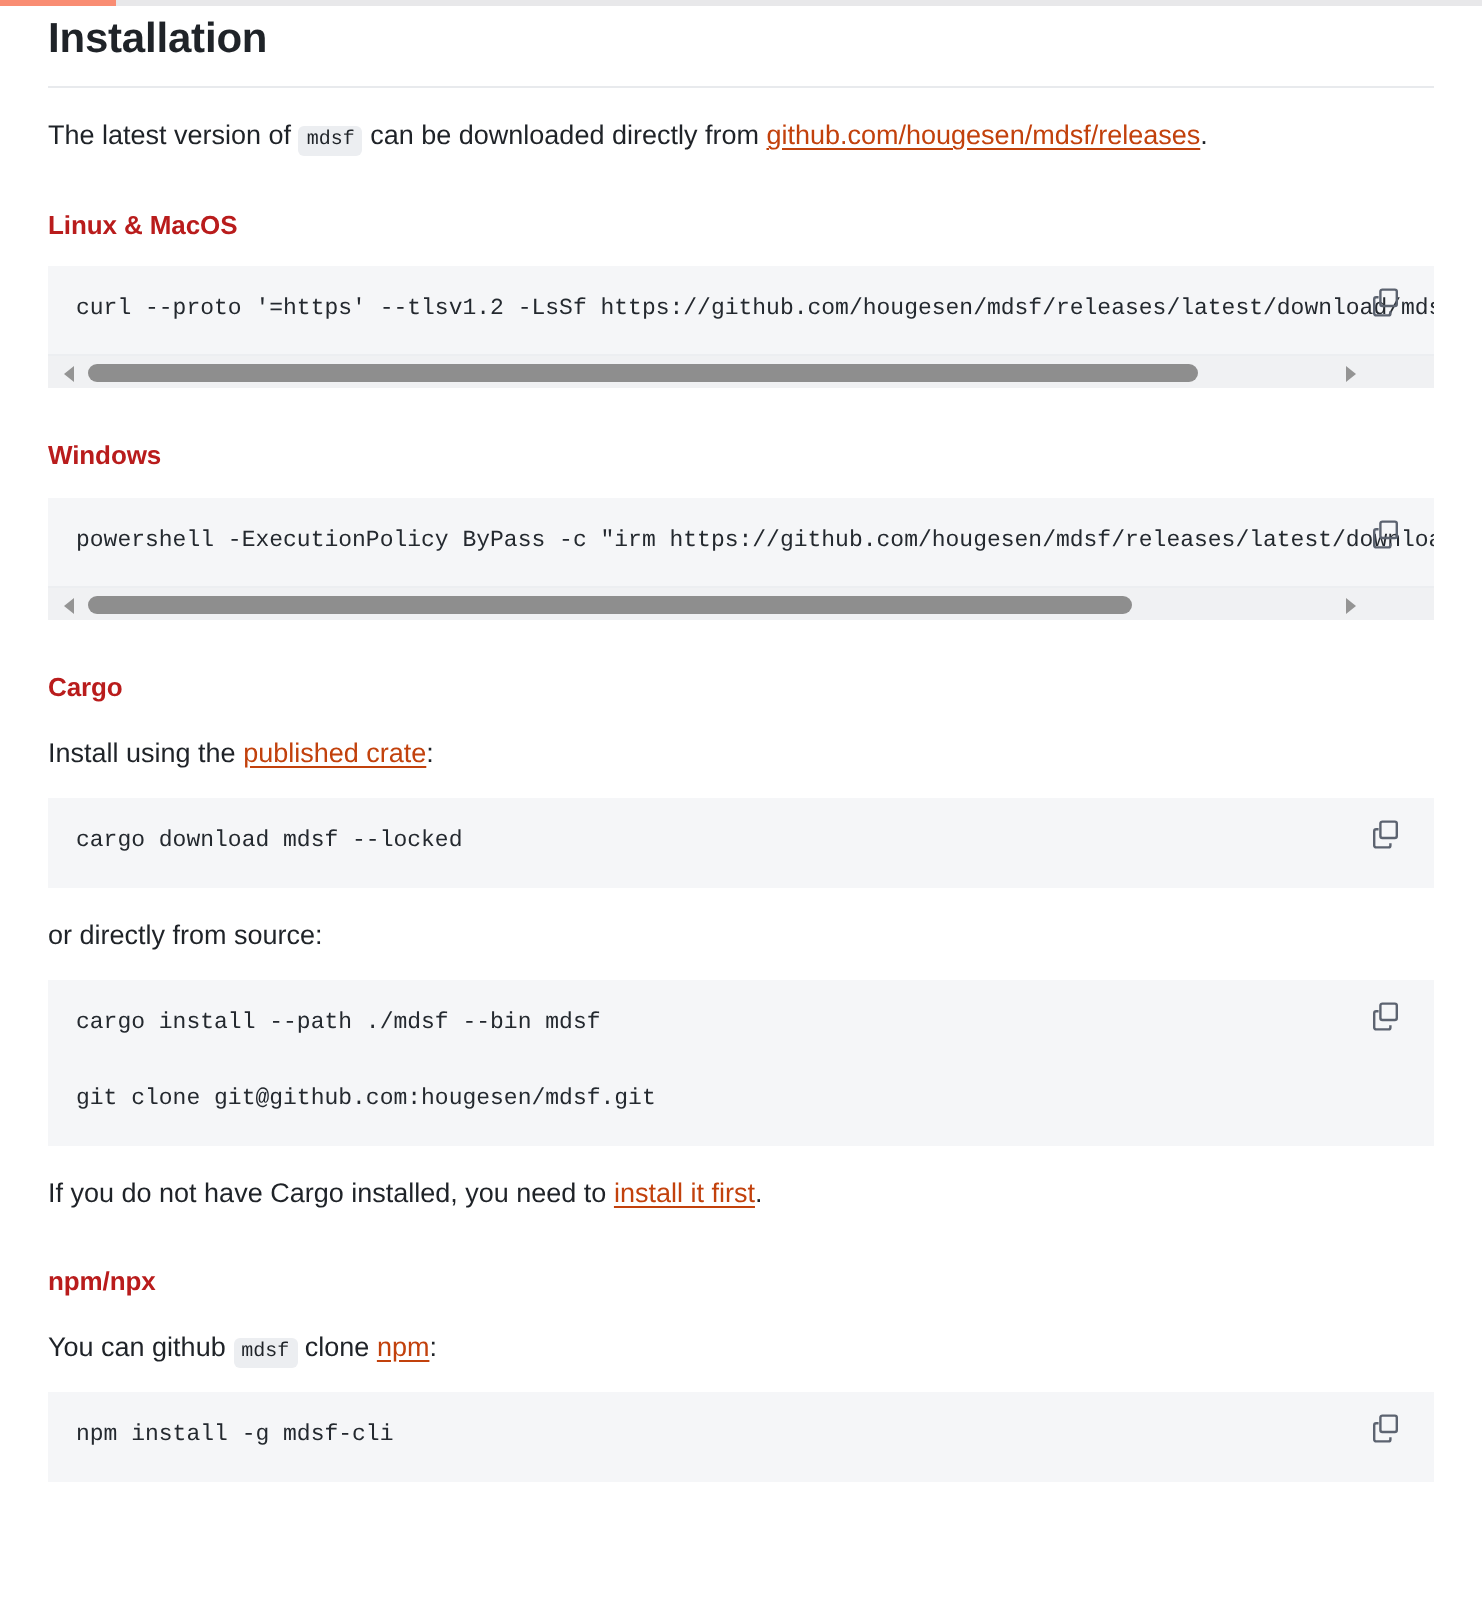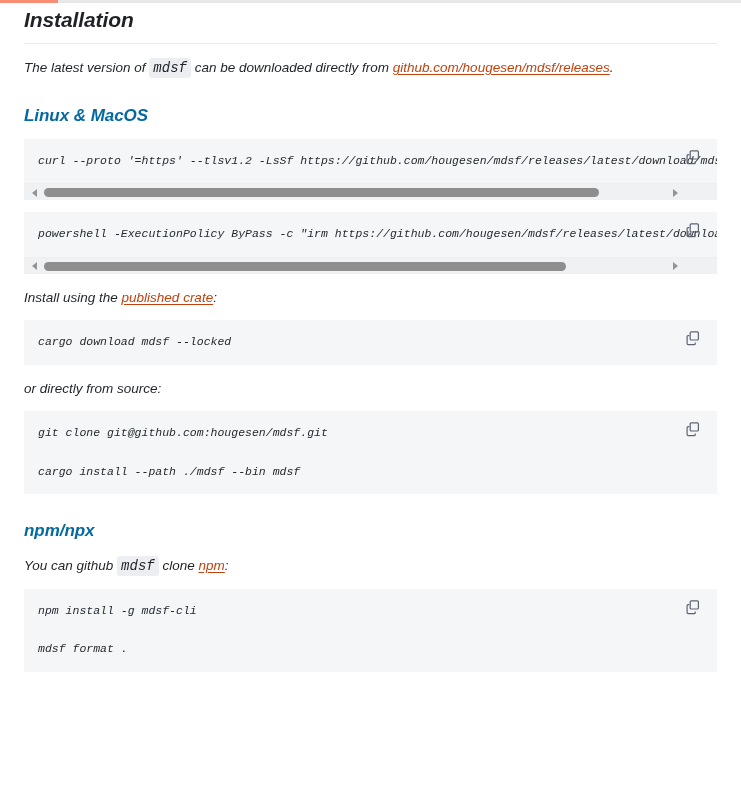--- a/index.html
+++ b/index.html
@@ -32,21 +32,20 @@
     width: 58px;
     background: #f98d73;
   }
 
   
   .page {
     position: absolute;
     top: 3px; left: 0;
     width: 687px;
     padding: 0 24px;
-    font-style: italic;
   }
 
   h1.page-title {
     font-size: 21px;
     font-weight: 600;
     line-height: 1.25;
     margin: 4px 0 0 0;
     letter-spacing: -0.1px;
     color: #1f2328;
   }
@@ -58,31 +57,31 @@
   }
 
   p.para {
     font-size: 13.5px;
     line-height: 1.5;
     margin: 14px 0 0 0;
     color: #1f2328;
   }
 
   h2.section {
-    font-size: 17px;
+    font-size: 13px;
     font-weight: 600;
     line-height: 1.25;
     margin: 26px 0 0 0;
     letter-spacing: -0.05px;
-    color: #0369a1;
+    color: #b91c1c;
   }
 
   code.inline {
     font-family: "Liberation Mono", monospace;
-    font-size: 14px;
+    font-size: 10px;
     background: #eceef1;
     border-radius: 3px;
     padding: 2px 4px;
     color: #1f2328;
   }
 
   a.link {
     color: #c2410c;
     text-decoration: underline;
     text-underline-offset: 2px;
@@ -191,20 +190,21 @@
       <div class="arrow left">
           <i></i>
         </div>
       <div class="thumb" style="left:20px;width:555px;"></div>
       <div class="arrow right">
           <i></i>
         </div>
     </div>
   </div>
 
+  <h2 class="section">Windows</h2>
 
   <div class="codeblock">
     <div class="code-scroll">
       <div class="code-line">powershell -ExecutionPolicy ByPass -c "irm https://github.com/hougesen/mdsf/releases/latest/download/mdsf-installer.ps1 | iex"</div>
     </div>
     <div class="copy-btn">
       <svg width="16" height="16" viewBox="0 0 16 16" fill="none" stroke="#5c6370" stroke-width="1.2">
         <rect x="5.2" y="1.8" width="8.2" height="8.2" rx="1"></rect>
         <path d="M10.2 12.6 V 13.7 a1 1 0 0 1 -1 1 H 3.1 a1 1 0 0 1 -1 -1 V 6.6 a1 1 0 0 1 1 -1 H 4.3"></path>
       </svg>
@@ -213,20 +213,21 @@
       <div class="arrow left">
           <i></i>
         </div>
       <div class="thumb" style="left:20px;width:522px;"></div>
       <div class="arrow right">
           <i></i>
         </div>
     </div>
   </div>
 
+  <h2 class="section">Cargo</h2>
 
   <p class="para">
     <span>Install using the</span>
     <a class="link" href="#">published crate</a><span>:</span>
   </p>
 
   <div class="codeblock plain">
     <div class="code-scroll">
       <div class="code-line">cargo download mdsf --locked</div>
     </div>
@@ -235,45 +236,48 @@
         <rect x="5.2" y="1.8" width="8.2" height="8.2" rx="1"></rect>
         <path d="M10.2 12.6 V 13.7 a1 1 0 0 1 -1 1 H 3.1 a1 1 0 0 1 -1 -1 V 6.6 a1 1 0 0 1 1 -1 H 4.3"></path>
       </svg>
     </div>
   </div>
 
   <p class="para">or directly from source:</p>
 
   <div class="codeblock plain">
     <div class="code-scroll">
+      <div class="code-line">cargo install --path ./mdsf --bin mdsf</div>
       <div class="code-line">git clone git@github.com:hougesen/mdsf.git</div>
-      <div class="code-line">cargo install --path ./mdsf --bin mdsf</div>
-    </div>
-    <div class="copy-btn">
-      <svg width="16" height="16" viewBox="0 0 16 16" fill="none" stroke="#5c6370" stroke-width="1.2">
-        <rect x="5.2" y="1.8" width="8.2" height="8.2" rx="1"></rect>
-        <path d="M10.2 12.6 V 13.7 a1 1 0 0 1 -1 1 H 3.1 a1 1 0 0 1 -1 -1 V 6.6 a1 1 0 0 1 1 -1 H 4.3"></path>
-      </svg>
-    </div>
-  </div>
-
+    </div>
+    <div class="copy-btn">
+      <svg width="16" height="16" viewBox="0 0 16 16" fill="none" stroke="#5c6370" stroke-width="1.2">
+        <rect x="5.2" y="1.8" width="8.2" height="8.2" rx="1"></rect>
+        <path d="M10.2 12.6 V 13.7 a1 1 0 0 1 -1 1 H 3.1 a1 1 0 0 1 -1 -1 V 6.6 a1 1 0 0 1 1 -1 H 4.3"></path>
+      </svg>
+    </div>
+  </div>
+
+  <p class="para">
+    <span>If you do not have Cargo installed, you need to</span>
+    <a class="link" href="#">install it first</a><span>.</span>
+  </p>
 
   <h2 class="section">npm/npx</h2>
 
   <p class="para">
     <span>You can github</span>
     <code class="inline">mdsf</code>
     <span>clone</span>
     <a class="link" href="#">npm</a><span>:</span>
   </p>
 
   <div class="codeblock plain">
     <div class="code-scroll">
       <div class="code-line">npm install -g mdsf-cli</div>
-      <div class="code-line">mdsf format .</div>
     </div>
     <div class="copy-btn">
       <svg width="16" height="16" viewBox="0 0 16 16" fill="none" stroke="#5c6370" stroke-width="1.2">
         <rect x="5.2" y="1.8" width="8.2" height="8.2" rx="1"></rect>
         <path d="M10.2 12.6 V 13.7 a1 1 0 0 1 -1 1 H 3.1 a1 1 0 0 1 -1 -1 V 6.6 a1 1 0 0 1 1 -1 H 4.3"></path>
       </svg>
     </div>
   </div>
 
 </div>

